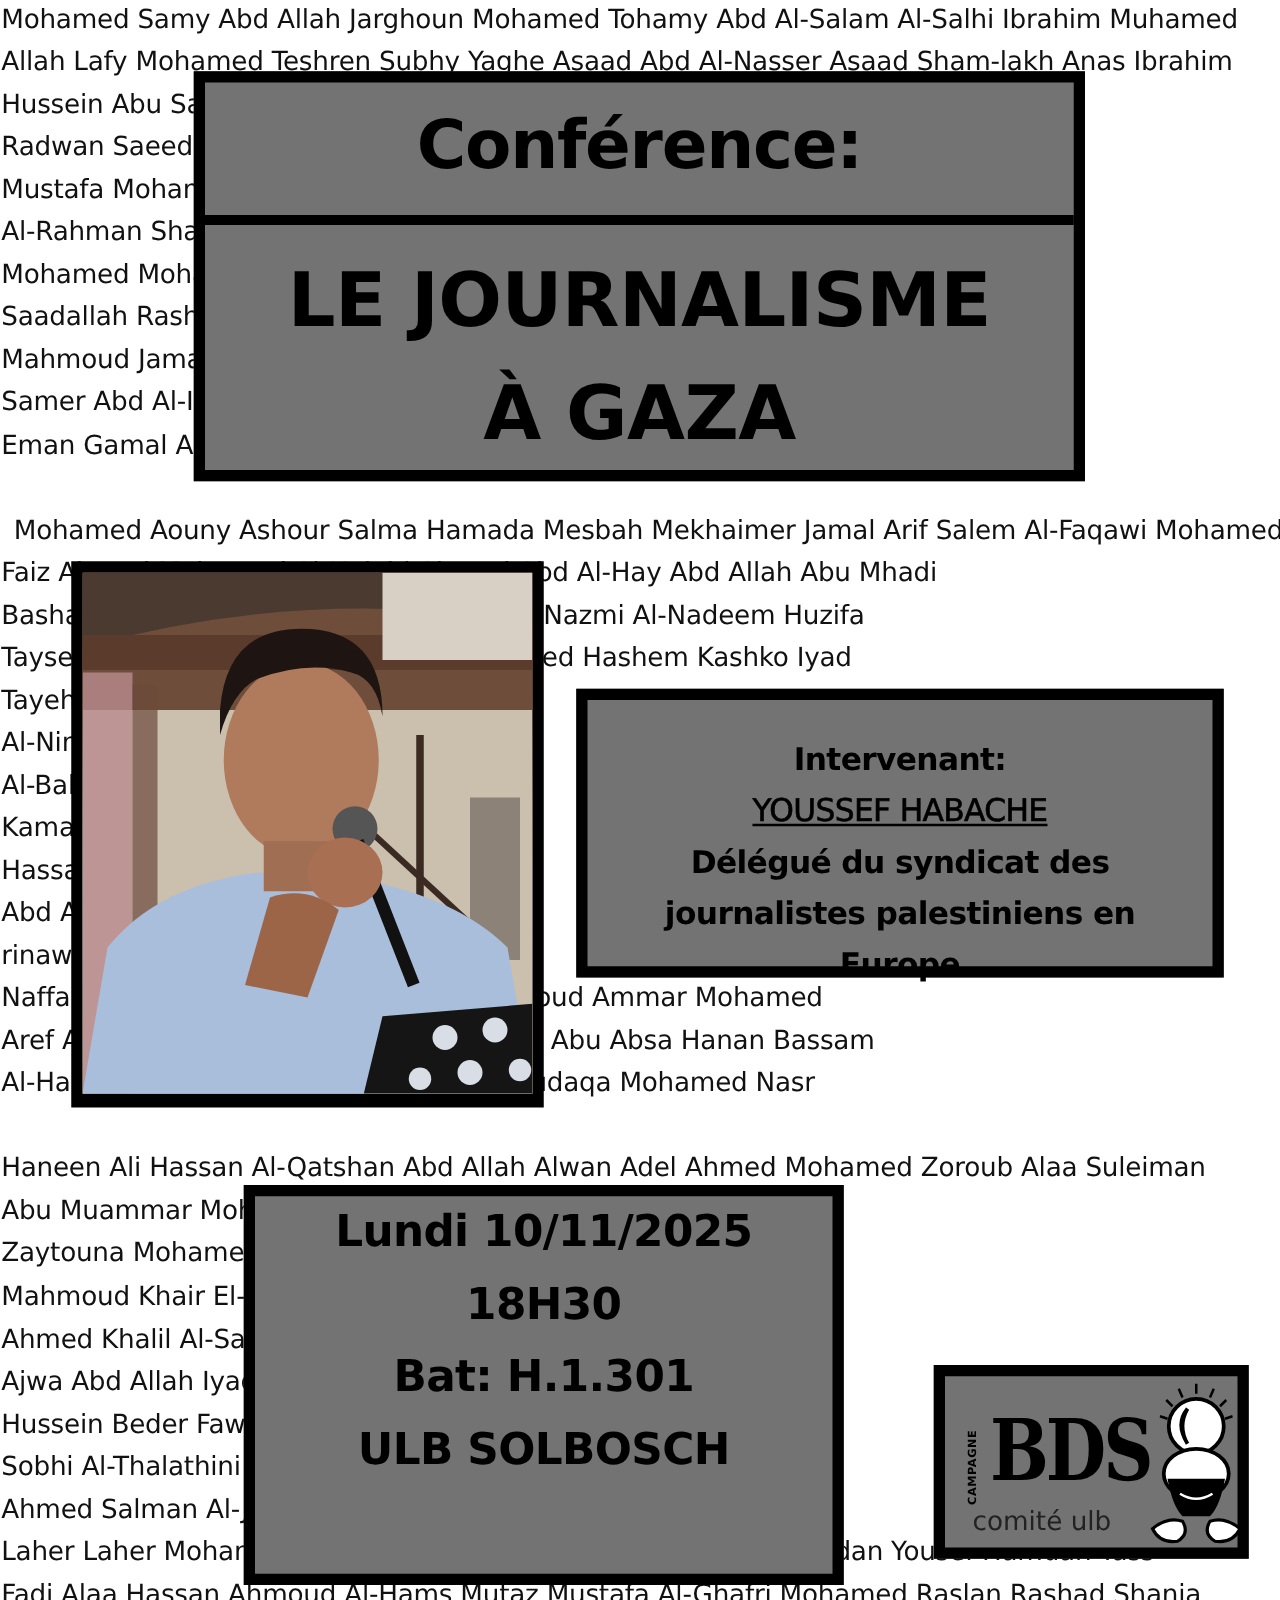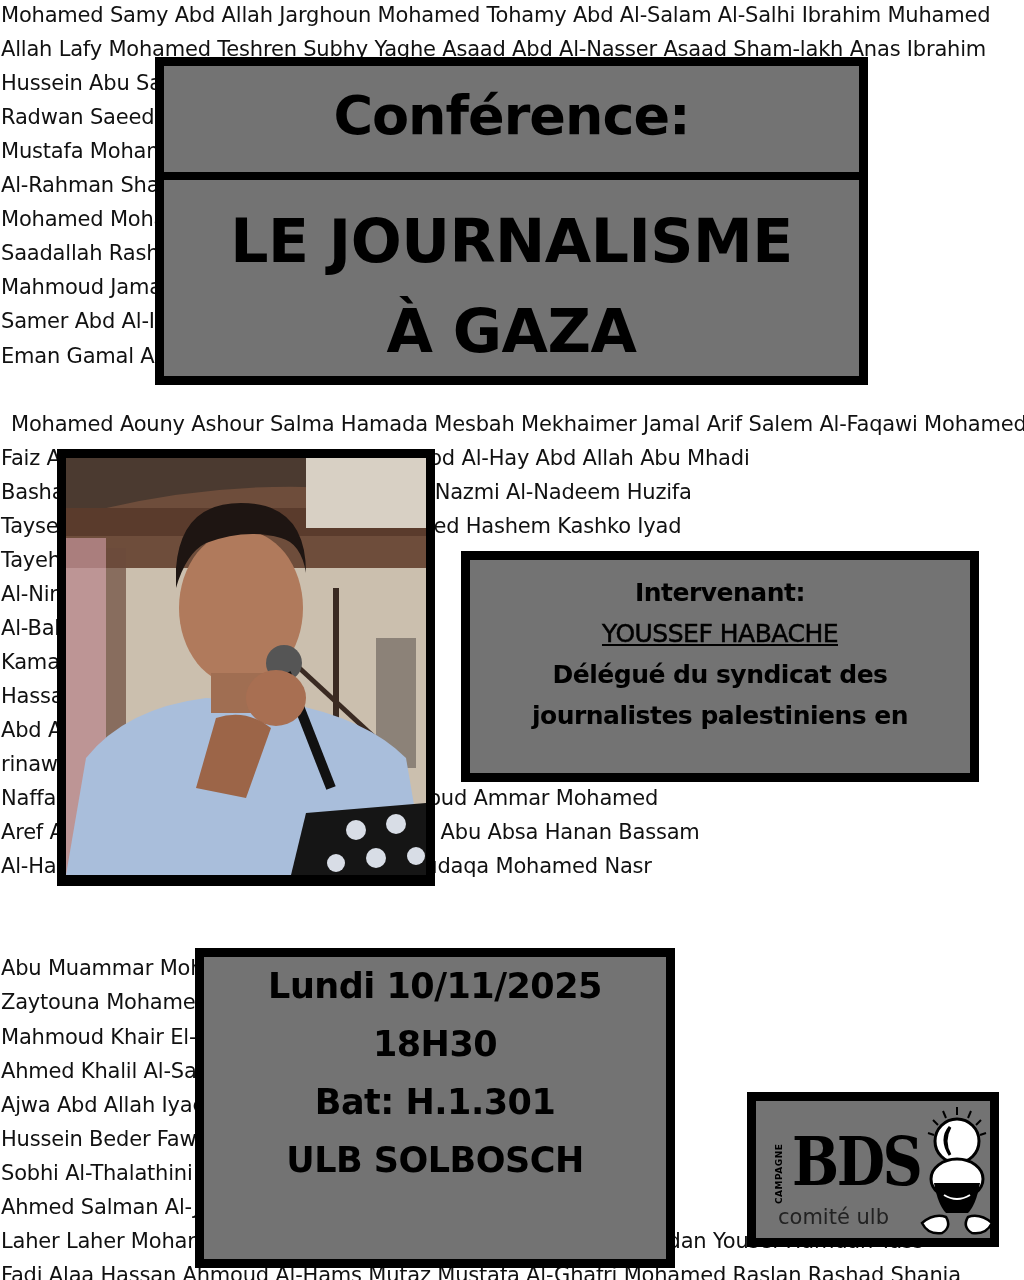--- a/index.html
+++ b/index.html
@@ -85,20 +85,21 @@
     <div class="bg-line" style="top: 542.8px;">Tayeh Ahmed Ammar Al-Din</div>
     <div class="bg-line" style="top: 576.85px;">Al-Nimm Assaf</div>
     <div class="bg-line" style="top: 610.9px;">Al-Bahri Bash N</div>
     <div class="bg-line" style="top: 644.95px;">Kamal Amir Abu Achraf</div>
     <div class="bg-line" style="top: 679px;">Hassan Mohamed Nawaf</div>
     <div class="bg-line" style="top: 713.05px;">Abd Al-Khaled Al-Ghoul</div>
     <div class="bg-line" style="top: 747.1px;">rinawi Mustafa</div>
     <div class="bg-line" style="top: 781.15px;">Naffar Ola Ata Allah Hossam Omar Mahmoud Ammar Mohamed</div>
     <div class="bg-line" style="top: 815.2px;">Aref Ahmed Nermin Qawas Ahmed Hamdi Abu Absa Hanan Bassam</div>
     <div class="bg-line" style="top: 849.25px;">Al-Haddad Odah Samer Khalil Salman Abudaqa Mohamed Nasr</div>
+    <div class="bg-line" style="top: 917.35px;">Haneen Ali Hassan Al-Qatshan Abd Allah Alwan Adel Ahmed Mohamed Zoroub Alaa Suleiman</div>
     <div class="bg-line" style="top: 951.4px;">Abu Muammar Mohamed Madhun Mohamed Younis Saleh</div>
     <div class="bg-line" style="top: 985.45px;">Zaytouna Mohamed Khair El-Din Mohamed Ahmed</div>
     <div class="bg-line" style="top: 1019.5px;">Mahmoud Khair El-Din Nasr Abd Al-Wahab Haboush</div>
     <div class="bg-line" style="top: 1053.55px;">Ahmed Khalil Al-Sa Saeed Zohdi Thuraya Ali Salem</div>
     <div class="bg-line" style="top: 1087.6px;">Ajwa Abd Allah Iyad Heba Ahmed M</div>
     <div class="bg-line" style="top: 1121.65px;">Hussein Beder Fawzi Nafez Ahmed</div>
     <div class="bg-line" style="top: 1155.7px;">Sobhi Al-Thalathini Maymuna K Ajel</div>
     <div class="bg-line" style="top: 1189.75px;">Ahmed Salman Al-Jalian Es Al-L</div>
     <div class="bg-line" style="top: 1223.8px;">Laher Laher Mohamed Al-Arghan Nafez Muhareb Mahmoud Hamdan Yousef Hamdan Yass</div>
     <div class="bg-line" style="top: 1257.85px;">Fadi Alaa Hassan Ahmoud Al-Hams Mutaz Mustafa Al-Ghafri Mohamed Raslan Rashad Shania</div>
@@ -138,25 +139,26 @@
       <circle cx="290" cy="372" r="10" fill="#d8dde6"></circle>
       <circle cx="330" cy="366" r="10" fill="#d8dde6"></circle>
       <circle cx="270" cy="405" r="9" fill="#d8dde6"></circle>
       <circle cx="310" cy="400" r="10" fill="#d8dde6"></circle>
       <circle cx="350" cy="398" r="9" fill="#d8dde6"></circle>
     </svg>
   </div>
 </div>
 
 <div class="box speaker-box">
-  <div style="padding-top:12px;">
+  <div style="padding-top:27px;">
     <div class="speaker-line">Intervenant:</div>
     <div class="speaker-line speaker-name">YOUSSEF HABACHE</div>
     <div class="speaker-line">Délégué du syndicat des</div>
     <div class="speaker-line">journalistes palestiniens en</div>
+    <div class="speaker-line">Europe</div>
   </div>
 </div>
 
 <div class="box date-box">
   <div class="date-line">Lundi 10/11/2025</div>
   <div class="date-line">18H30</div>
   <div class="date-line">Bat: H.1.301</div>
   <div class="date-line">ULB SOLBOSCH</div>
 </div>
 

